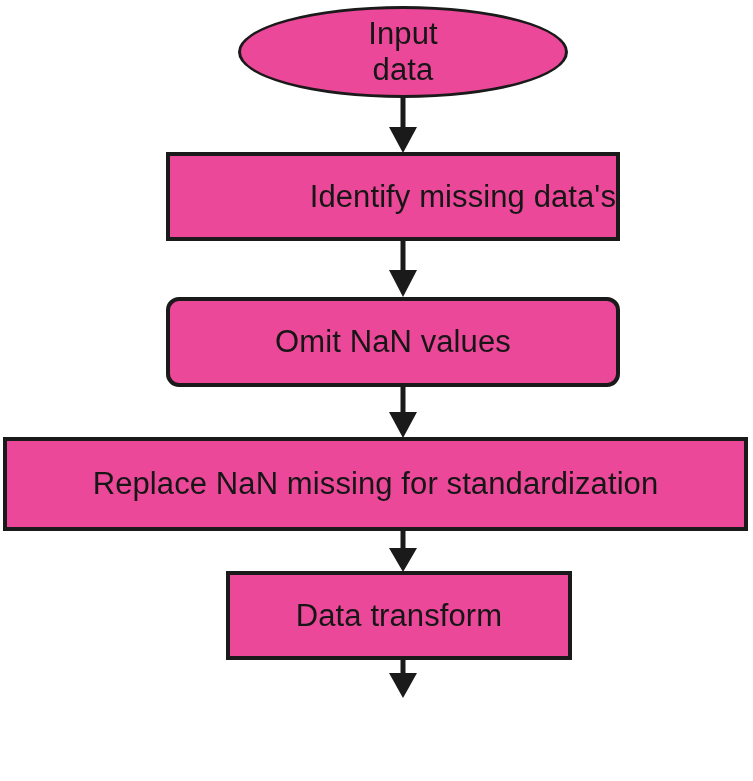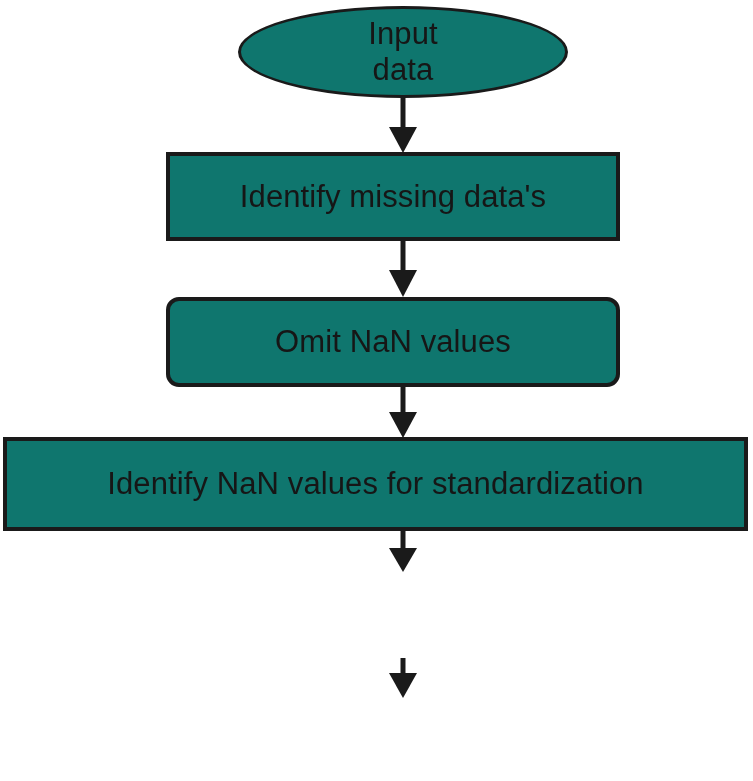--- a/index.html
+++ b/index.html
@@ -18,21 +18,21 @@
     overflow: hidden;
   }
   .node {
     position: absolute;
     box-sizing: border-box;
     display: flex;
     align-items: center;
     justify-content: center;
     text-align: center;
     color: #161616;
-    background: #0f766e;
+    background: #ec4899;
   }
   .node.process {
     border: 4px solid #1a1a1a;
   }
   .node.terminator {
     border: 3.5px solid #1a1a1a;
     border-radius: 50%;
   }
   .node-label {
     font-size: 31px;
@@ -59,21 +59,21 @@
 data</span>
   </div>
 
   <div class="arrow" style="left:386px; top:96px; width:34px; height:58px;">
     <svg width="34" height="58" viewBox="0 0 34 58" aria-hidden="true">
       <line x1="17" y1="0" x2="17" y2="36" stroke="#1a1a1a" stroke-width="5"></line>
       <polygon points="3,31 31,31 17,57" fill="#1a1a1a"></polygon>
     </svg>
   </div>
 
-  <div class="node process" style="left:166px; top:152px; width:454px; height:89px;">
+  <div class="node process" style="left:166px; top:152px; width:454px; height:89px;justify-content:flex-end;">
     <span class="node-label">Identify missing data's</span>
   </div>
 
   <div class="arrow" style="left:386px; top:239px; width:34px; height:60px;">
     <svg width="34" height="60" viewBox="0 0 34 60" aria-hidden="true">
       <line x1="17" y1="0" x2="17" y2="36" stroke="#1a1a1a" stroke-width="5"></line>
       <polygon points="3,31 31,31 17,58" fill="#1a1a1a"></polygon>
     </svg>
   </div>
 
@@ -82,30 +82,33 @@
   </div>
 
   <div class="arrow" style="left:386px; top:385px; width:34px; height:55px;">
     <svg width="34" height="55" viewBox="0 0 34 55" aria-hidden="true">
       <line x1="17" y1="0" x2="17" y2="32" stroke="#1a1a1a" stroke-width="5"></line>
       <polygon points="3,27 31,27 17,53" fill="#1a1a1a"></polygon>
     </svg>
   </div>
 
   <div class="node process" style="left:3px; top:437px; width:745px; height:94px;">
-    <span class="node-label">Identify NaN values for standardization</span>
+    <span class="node-label">Replace NaN missing for standardization</span>
   </div>
 
   <div class="arrow" style="left:386px; top:529px; width:34px; height:45px;">
     <svg width="34" height="45" viewBox="0 0 34 45" aria-hidden="true">
       <line x1="17" y1="0" x2="17" y2="24" stroke="#1a1a1a" stroke-width="5"></line>
       <polygon points="3,19 31,19 17,43" fill="#1a1a1a"></polygon>
     </svg>
   </div>
 
+  <div class="node process" style="left:226px; top:571px; width:346px; height:89px;">
+    <span class="node-label">Data transform</span>
+  </div>
 
   <div class="arrow" style="left:386px; top:658px; width:34px; height:42px;">
     <svg width="34" height="42" viewBox="0 0 34 42" aria-hidden="true">
       <line x1="17" y1="0" x2="17" y2="20" stroke="#1a1a1a" stroke-width="5"></line>
       <polygon points="3,15 31,15 17,40" fill="#1a1a1a"></polygon>
     </svg>
   </div>
 
 
 </div>

